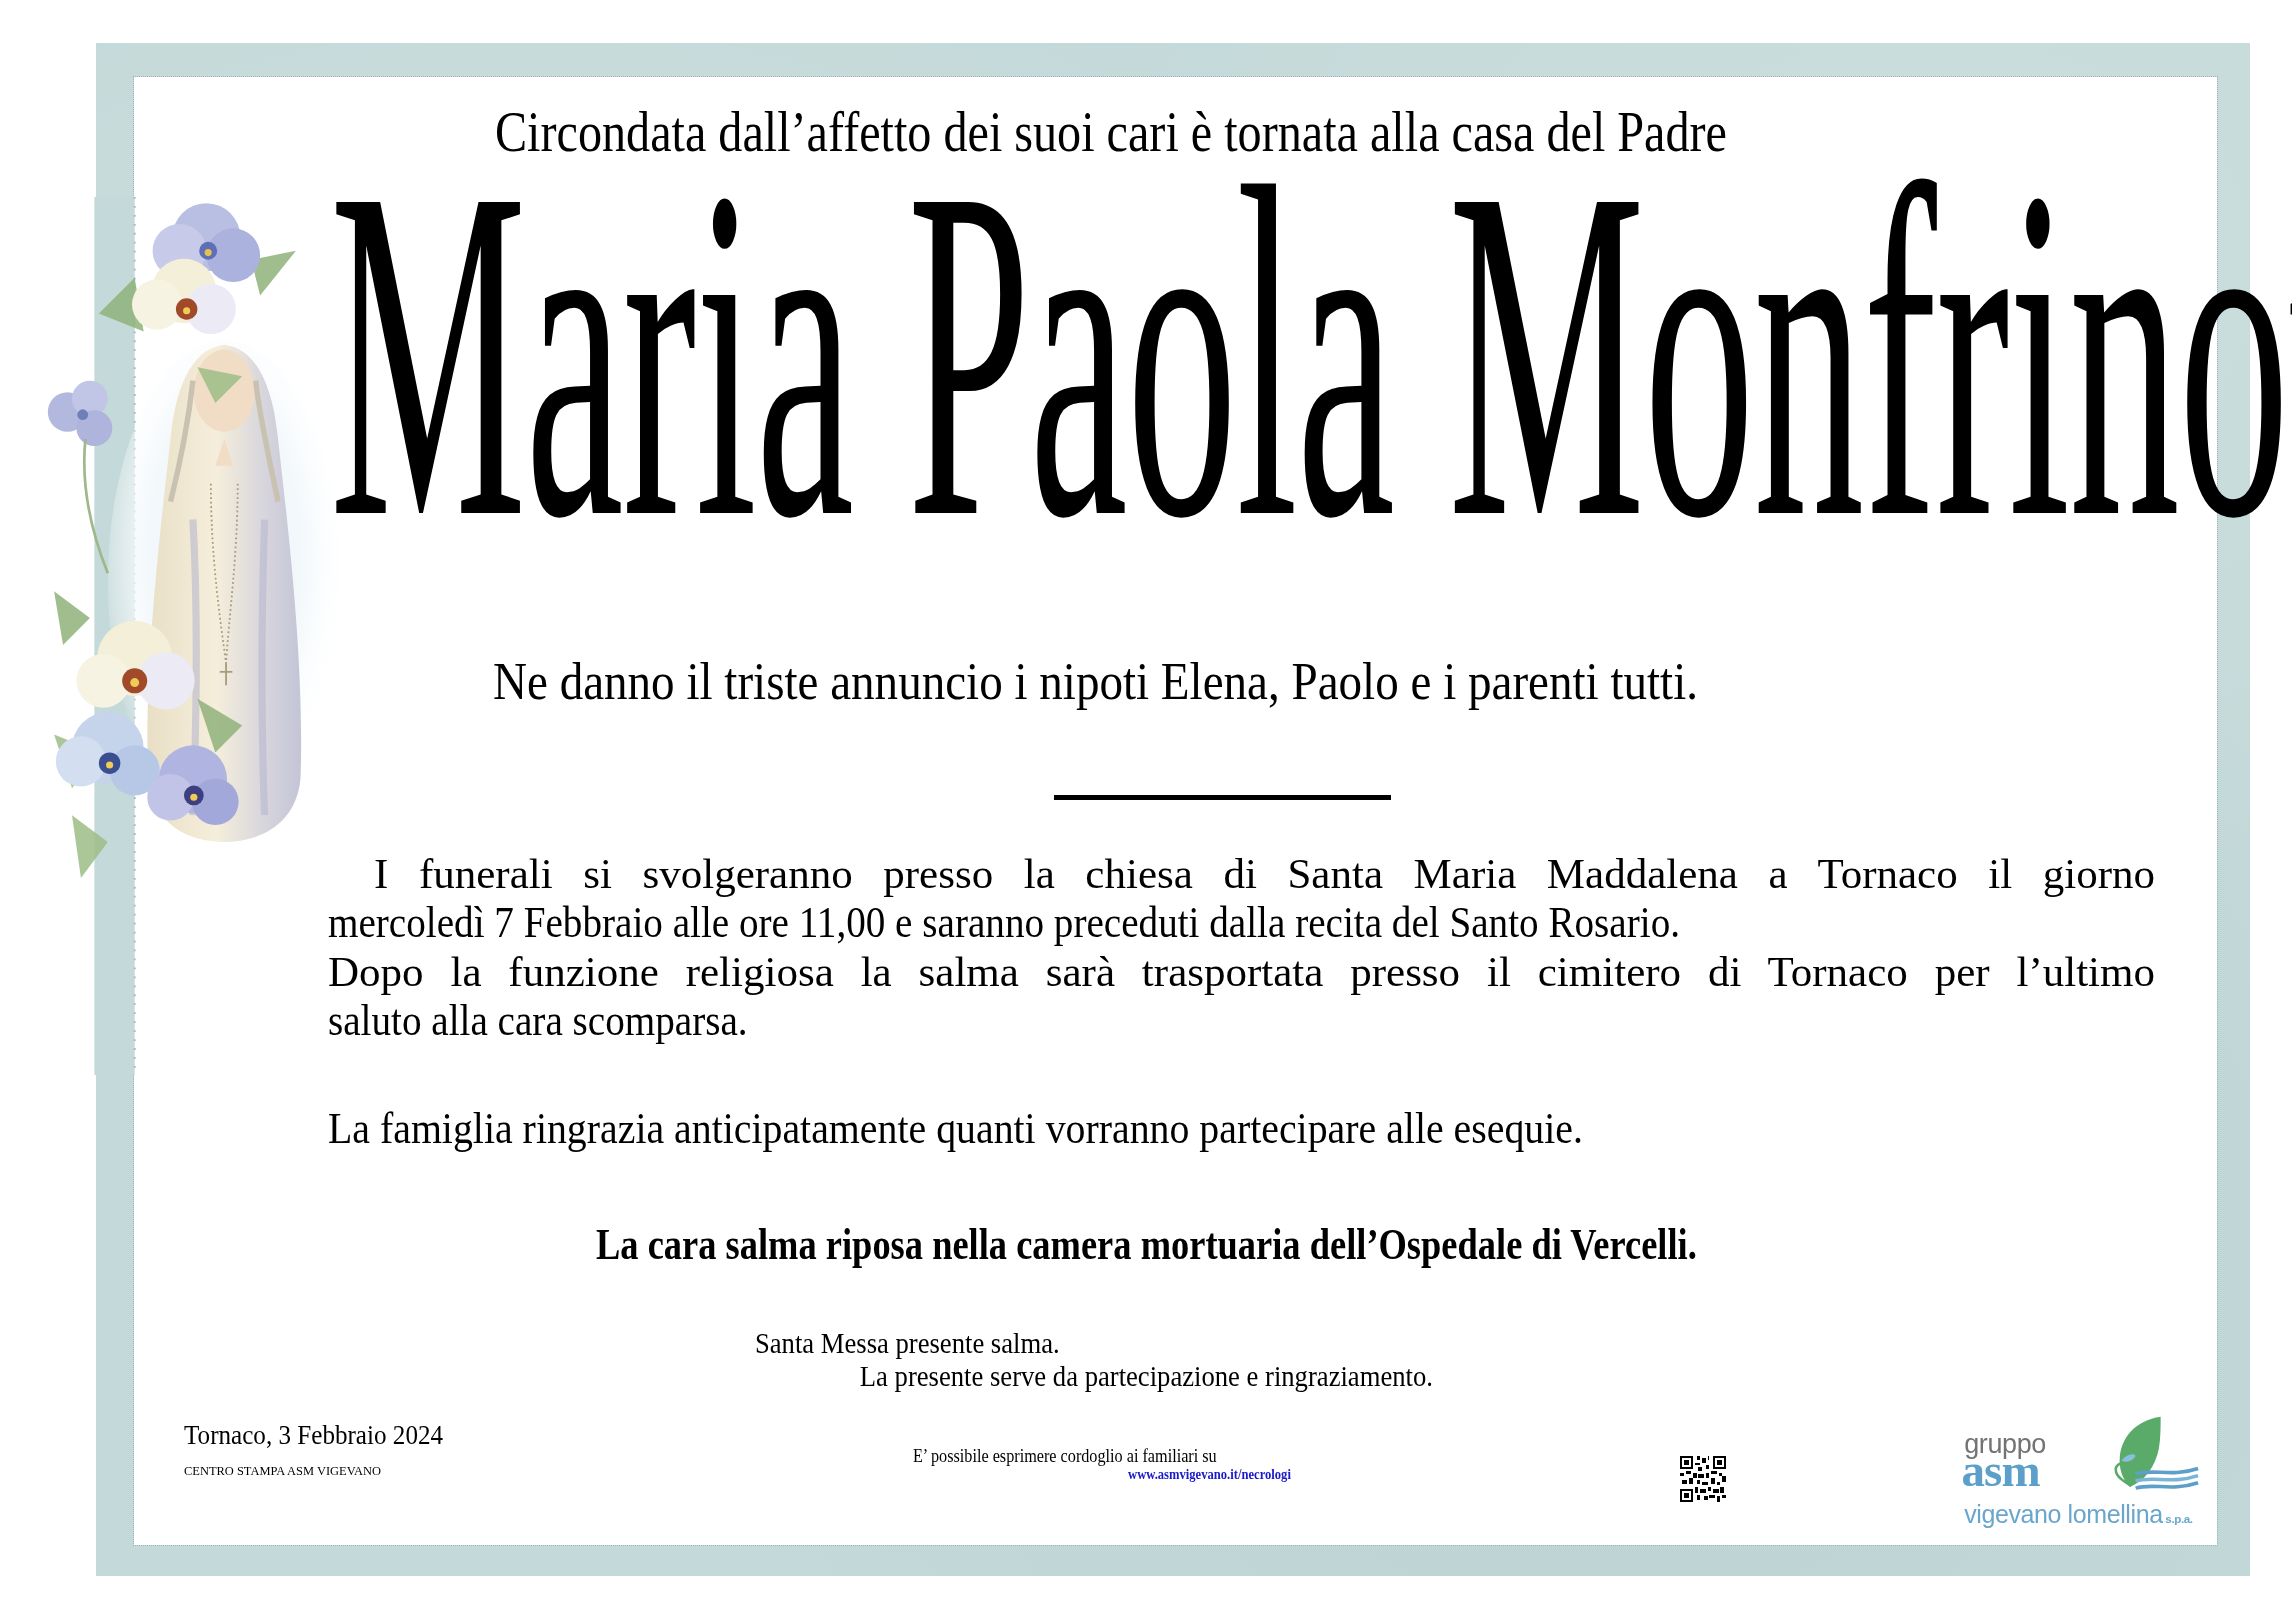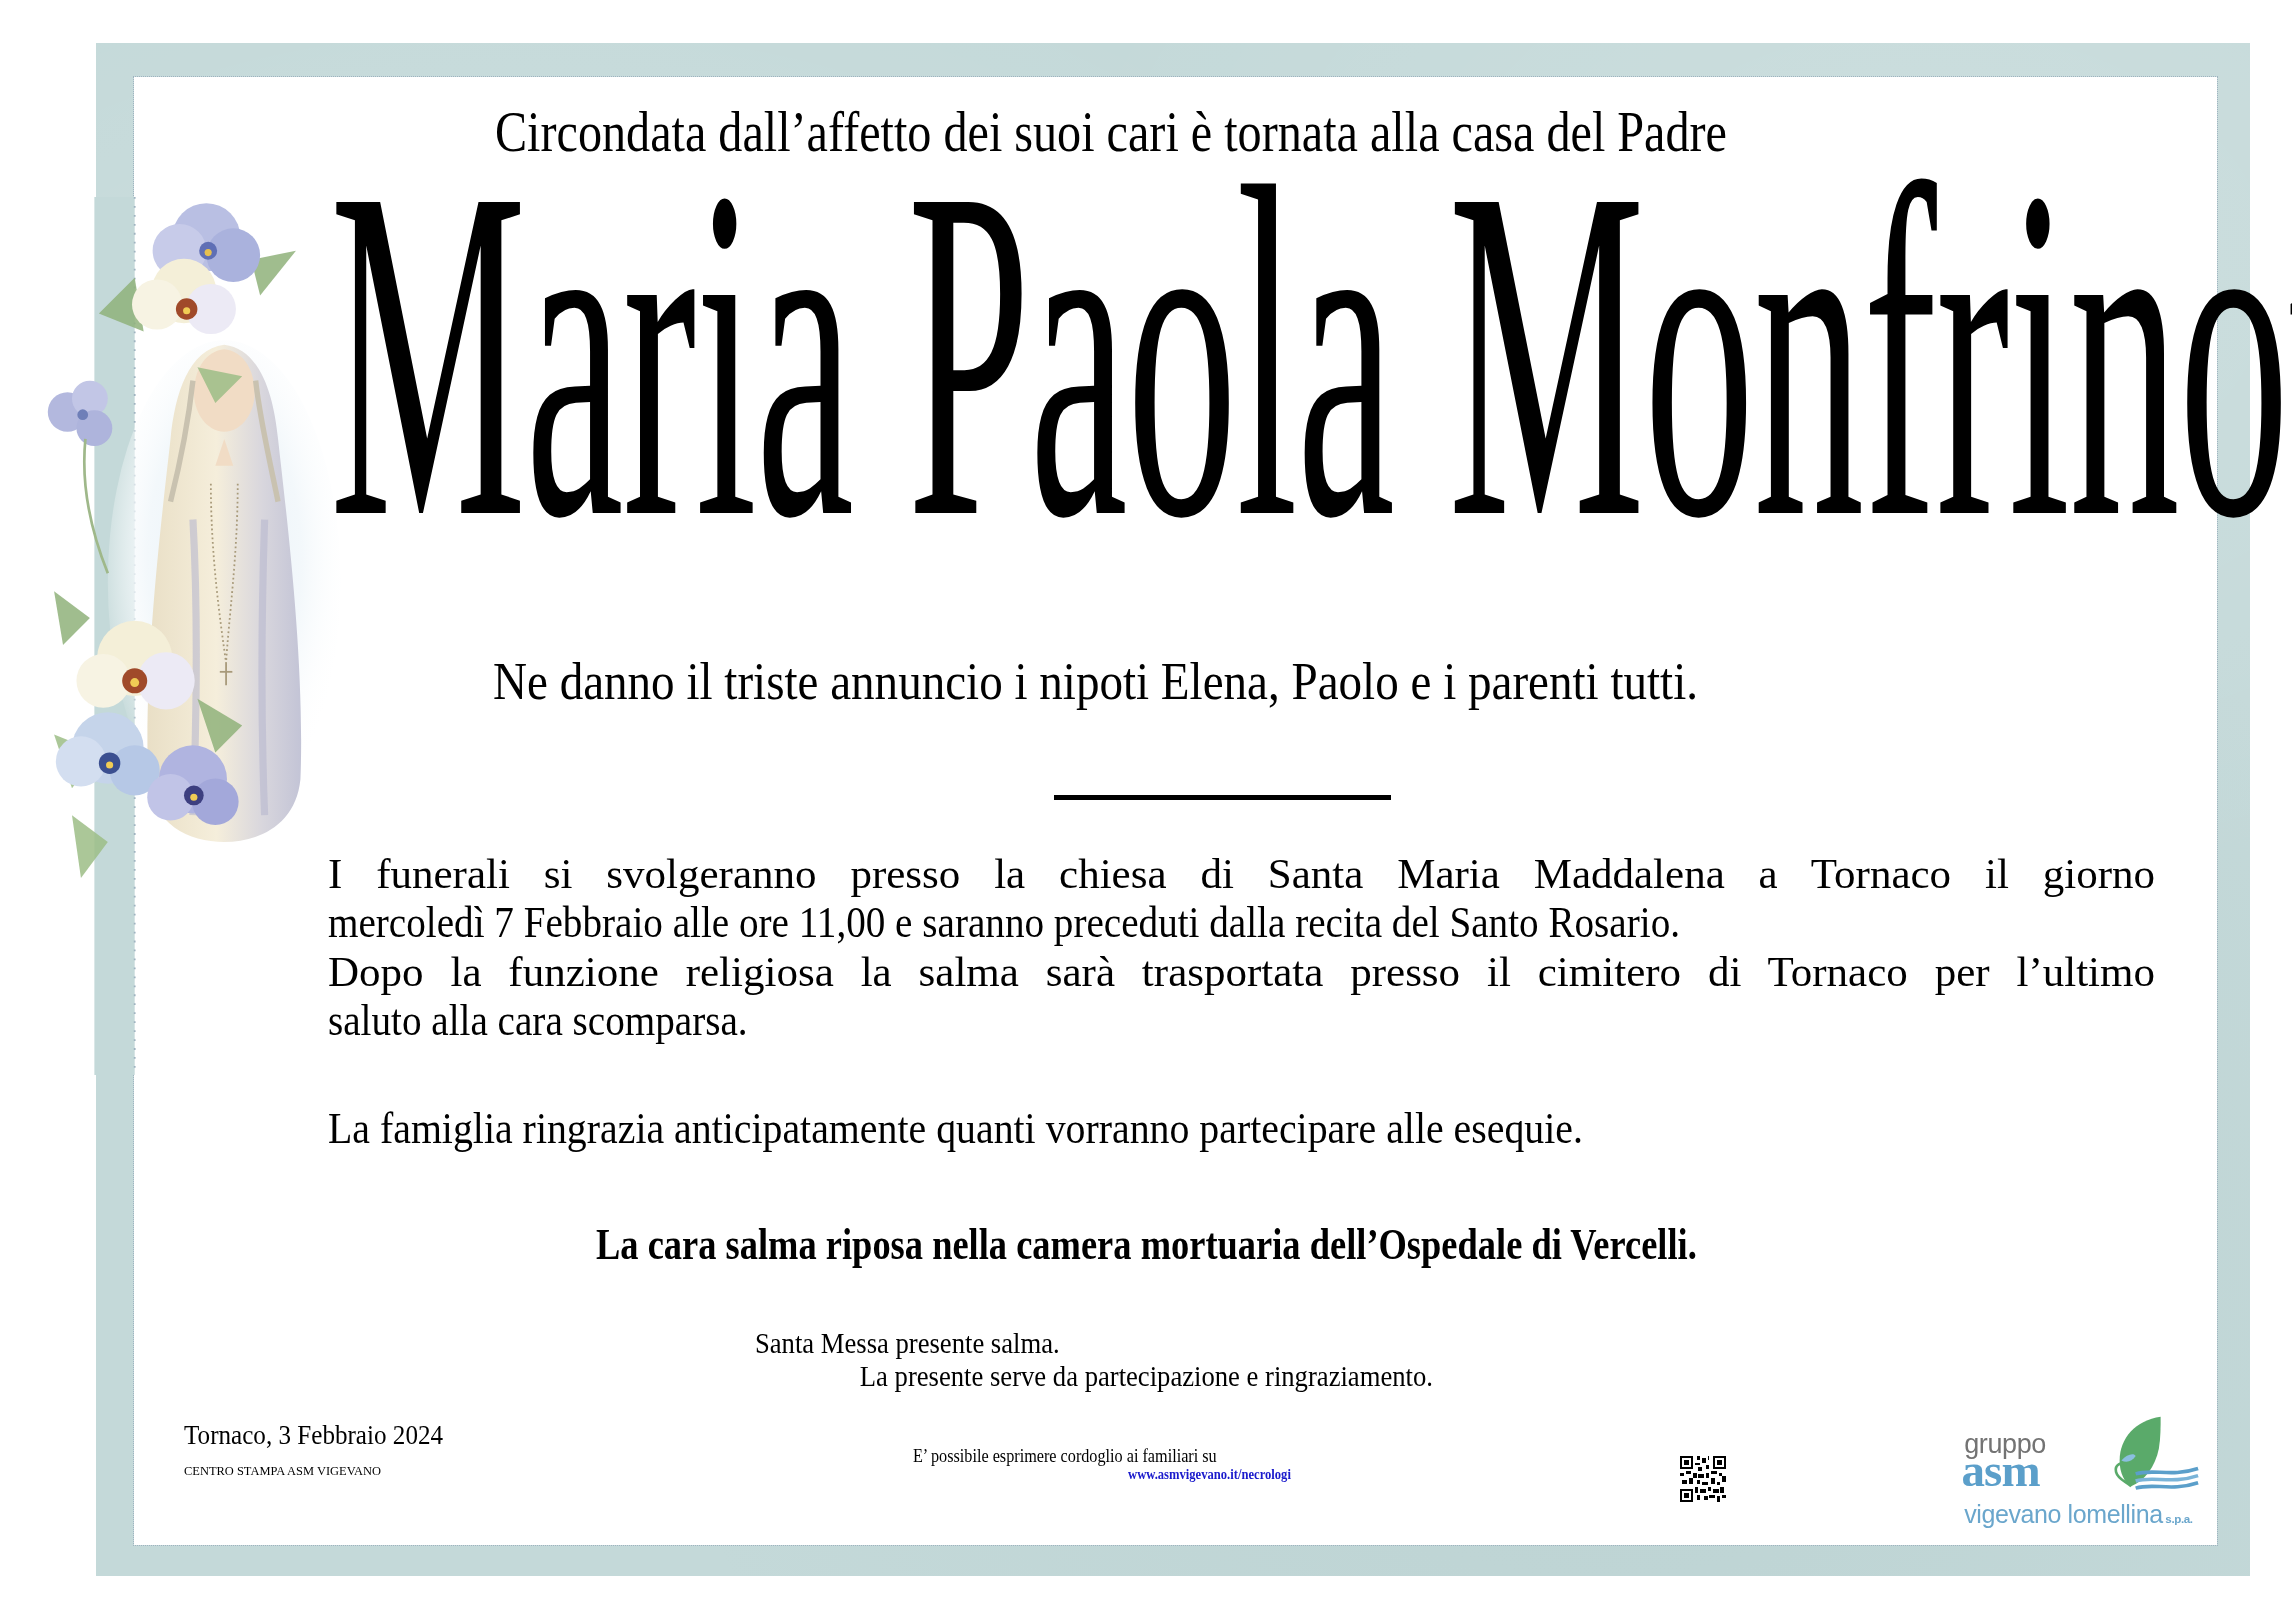--- a/index.html
+++ b/index.html
@@ -134,21 +134,21 @@
     <path d="M40 690 L80 720 L50 760 Z" fill="#9cbd86" opacity="0.85"></path>
   </g>
 </svg>
 
 <div class="line intro">Circondata dall’affetto dei suoi cari è tornata alla casa del Padre</div>
 <div class="line name">Maria Paola Monfrinotti</div>
 <div class="line annuncio">Ne danno il triste annuncio i nipoti Elena, Paolo e i parenti tutti.</div>
 <div class="divider"></div>
 
 <div class="para">
-  <span class="pl just" style="transform: scaleX(1); letter-spacing: 0; font-size: 43px;">I funerali si svolgeranno presso la chiesa di Santa Maria Maddalena a Tornaco il giorno</span>
+  <span class="pl just" style="transform: scaleX(1); letter-spacing: 0; font-size: 43px; margin-left: 46px;">I funerali si svolgeranno presso la chiesa di Santa Maria Maddalena a Tornaco il giorno</span>
   <span class="pl" style="transform: scaleX(0.87);">mercoledì 7 Febbraio alle ore 11,00 e saranno preceduti dalla recita del Santo Rosario.</span>
   <span class="pl just" style="font-size: 43px;">Dopo la funzione religiosa la salma sarà trasportata presso il cimitero di Tornaco per l’ultimo</span>
   <span class="pl" style="transform: scaleX(0.87);">saluto alla cara scomparsa.</span>
 </div>
 
 <div class="line thanks">La famiglia ringrazia anticipatamente quanti vorranno partecipare alle esequie.</div>
 <div class="line mortuary">La cara salma riposa nella camera mortuaria dell’Ospedale di Vercelli.</div>
 
 <div class="line mass1"><span>Santa Messa presente salma.</span></div>
 <div class="line mass2"><span>La presente serve da partecipazione e ringraziamento.</span></div>

